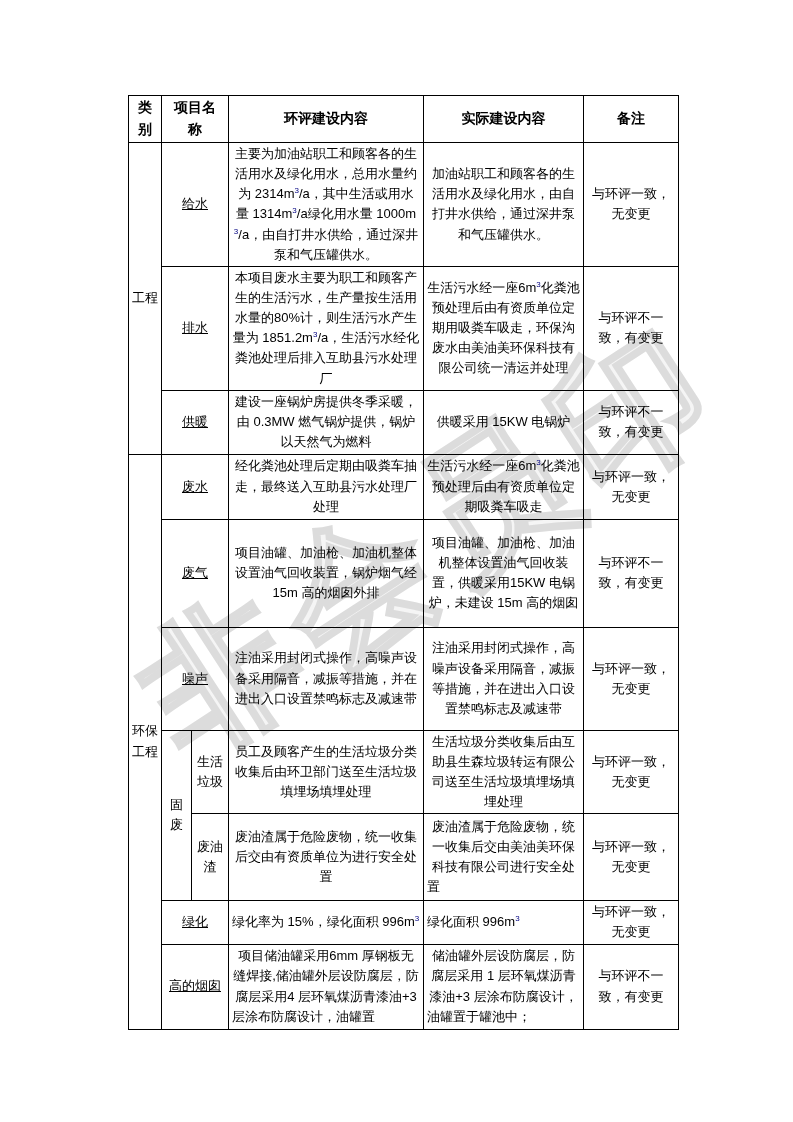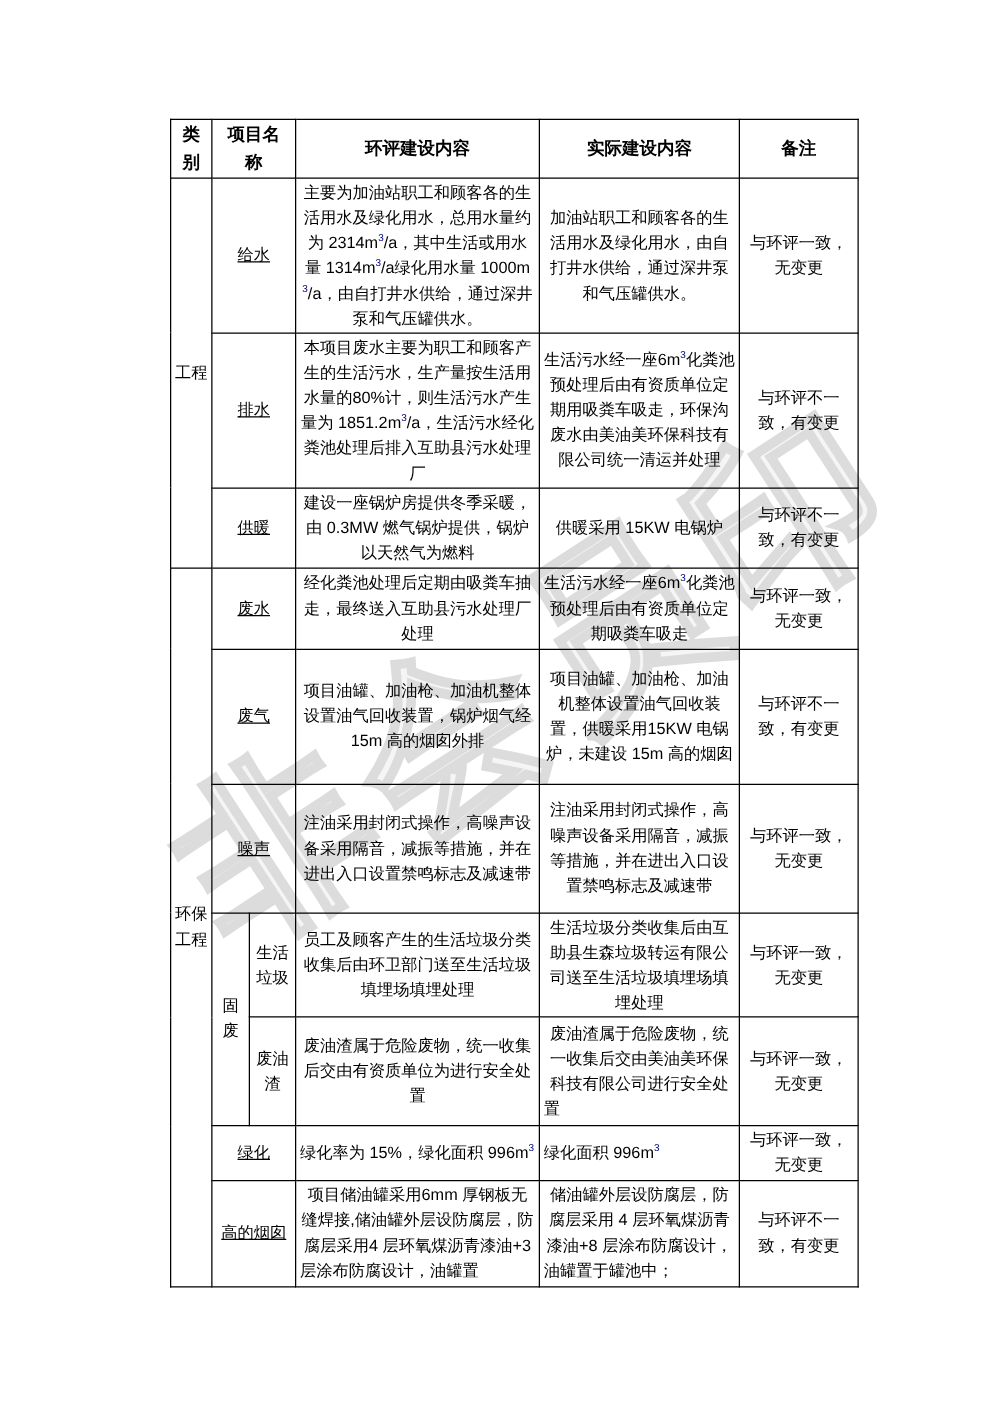--- a/index.html
+++ b/index.html
@@ -12,21 +12,21 @@
   .watermark {
     position:absolute; left:100px; top:430px; width:660px; height:220px;
     line-height:220px; text-align:center; white-space:nowrap;
     font-size:150px; font-weight:bold; letter-spacing:12px;
     color:rgba(0,0,0,0.04);
     -webkit-text-stroke:3px #dcdcdc;
     transform:rotate(-33deg);
     z-index:0; pointer-events:none; user-select:none;
   }
   table.doc {
-    position:absolute; left:136px; top:95px; width:550px;
+    position:absolute; left:128px; top:95px; width:550px;
     border-collapse:collapse; table-layout:fixed; z-index:1;
     border:1.5px solid #000;
   }
   .doc th, .doc td {
     border:1px solid #000;
     padding:1px 3px;
     font-size:13px; line-height:1.55;
     text-align:center; vertical-align:middle;
     word-break:break-all; overflow:hidden;
   }
@@ -143,19 +143,19 @@
     <tr class="r9">
       <td class="cell-name" colspan="2">绿化</td>
       <td class="rich just">绿化率为 15%，绿化面积 996m<sup class="sup3">3</sup></td>
       <td class="rich just">绿化面积 996m<sup class="sup3">3</sup></td>
       <td>与环评一致，无变更</td>
     </tr>
 
     <tr class="r10">
       <td class="cell-name" colspan="2">高的烟囱</td>
       <td class="rich just">项目储油罐采用6mm 厚钢板无缝焊接,储油罐外层设防腐层，防腐层采用4 层环氧煤沥青漆油+3 层涂布防腐设计，油罐置</td>
-      <td class="rich just">储油罐外层设防腐层，防腐层采用 4 层环氧煤沥青漆油+8 层涂布防腐设计，油罐置于罐池中；</td>
+      <td class="rich just">储油罐外层设防腐层，防腐层采用 1 层环氧煤沥青漆油+3 层涂布防腐设计，油罐置于罐池中；</td>
       <td>与环评不一致，有变更</td>
     </tr>
 
   </tbody>
     </table>
 </div>
 
 </body></html>

